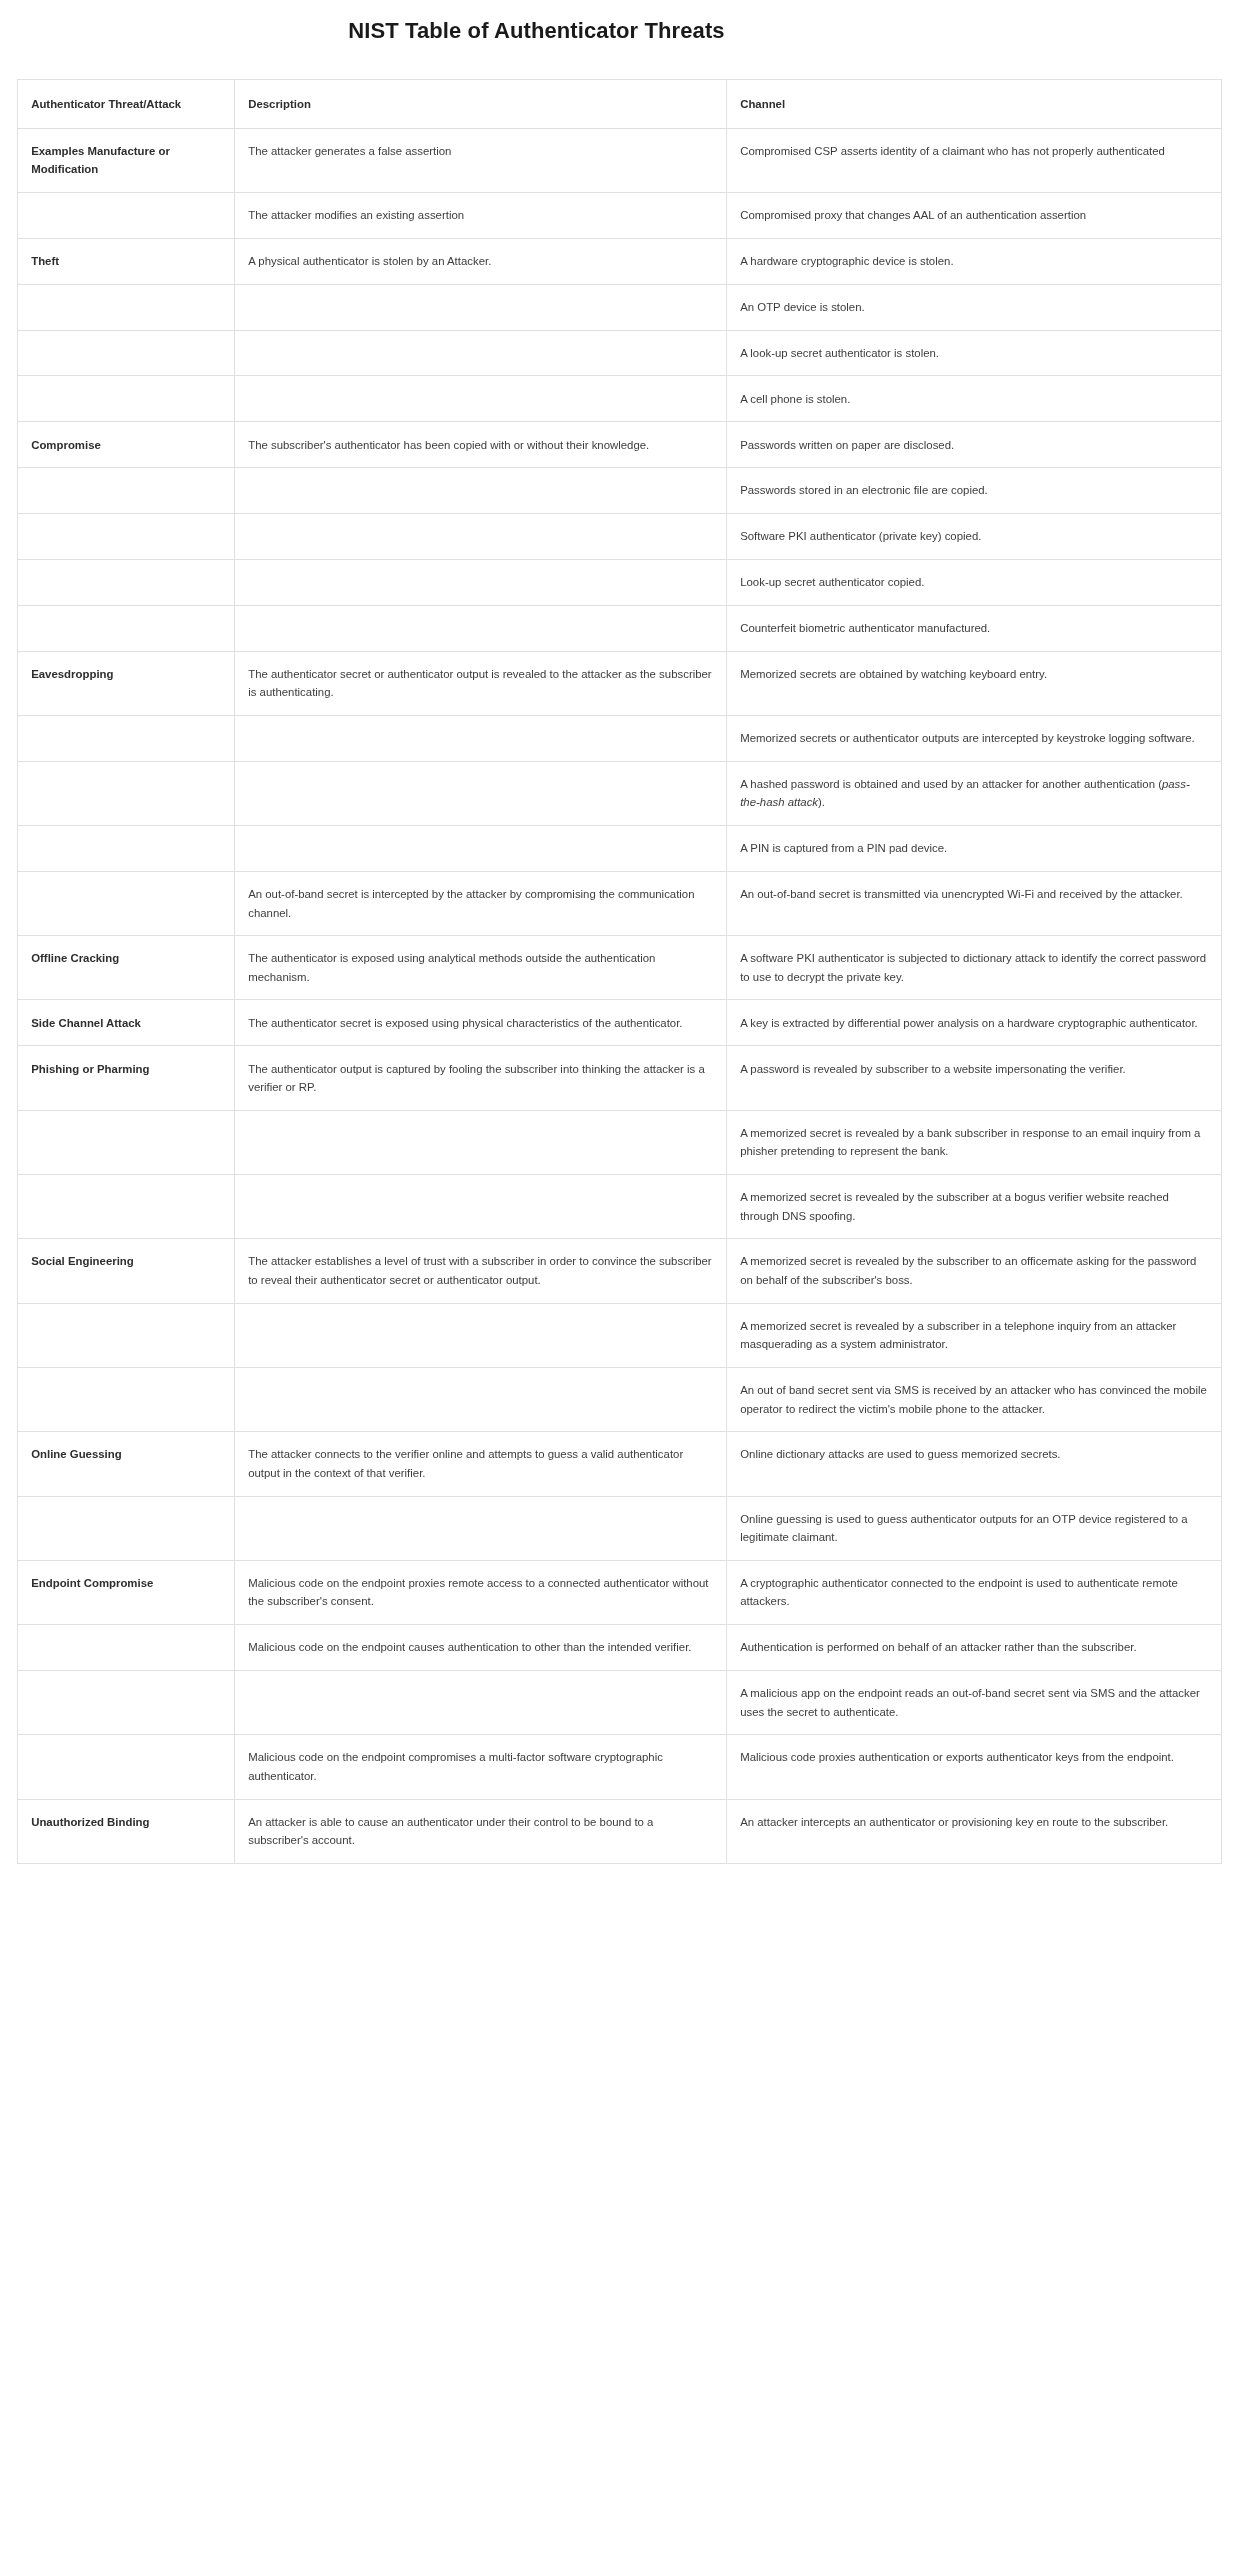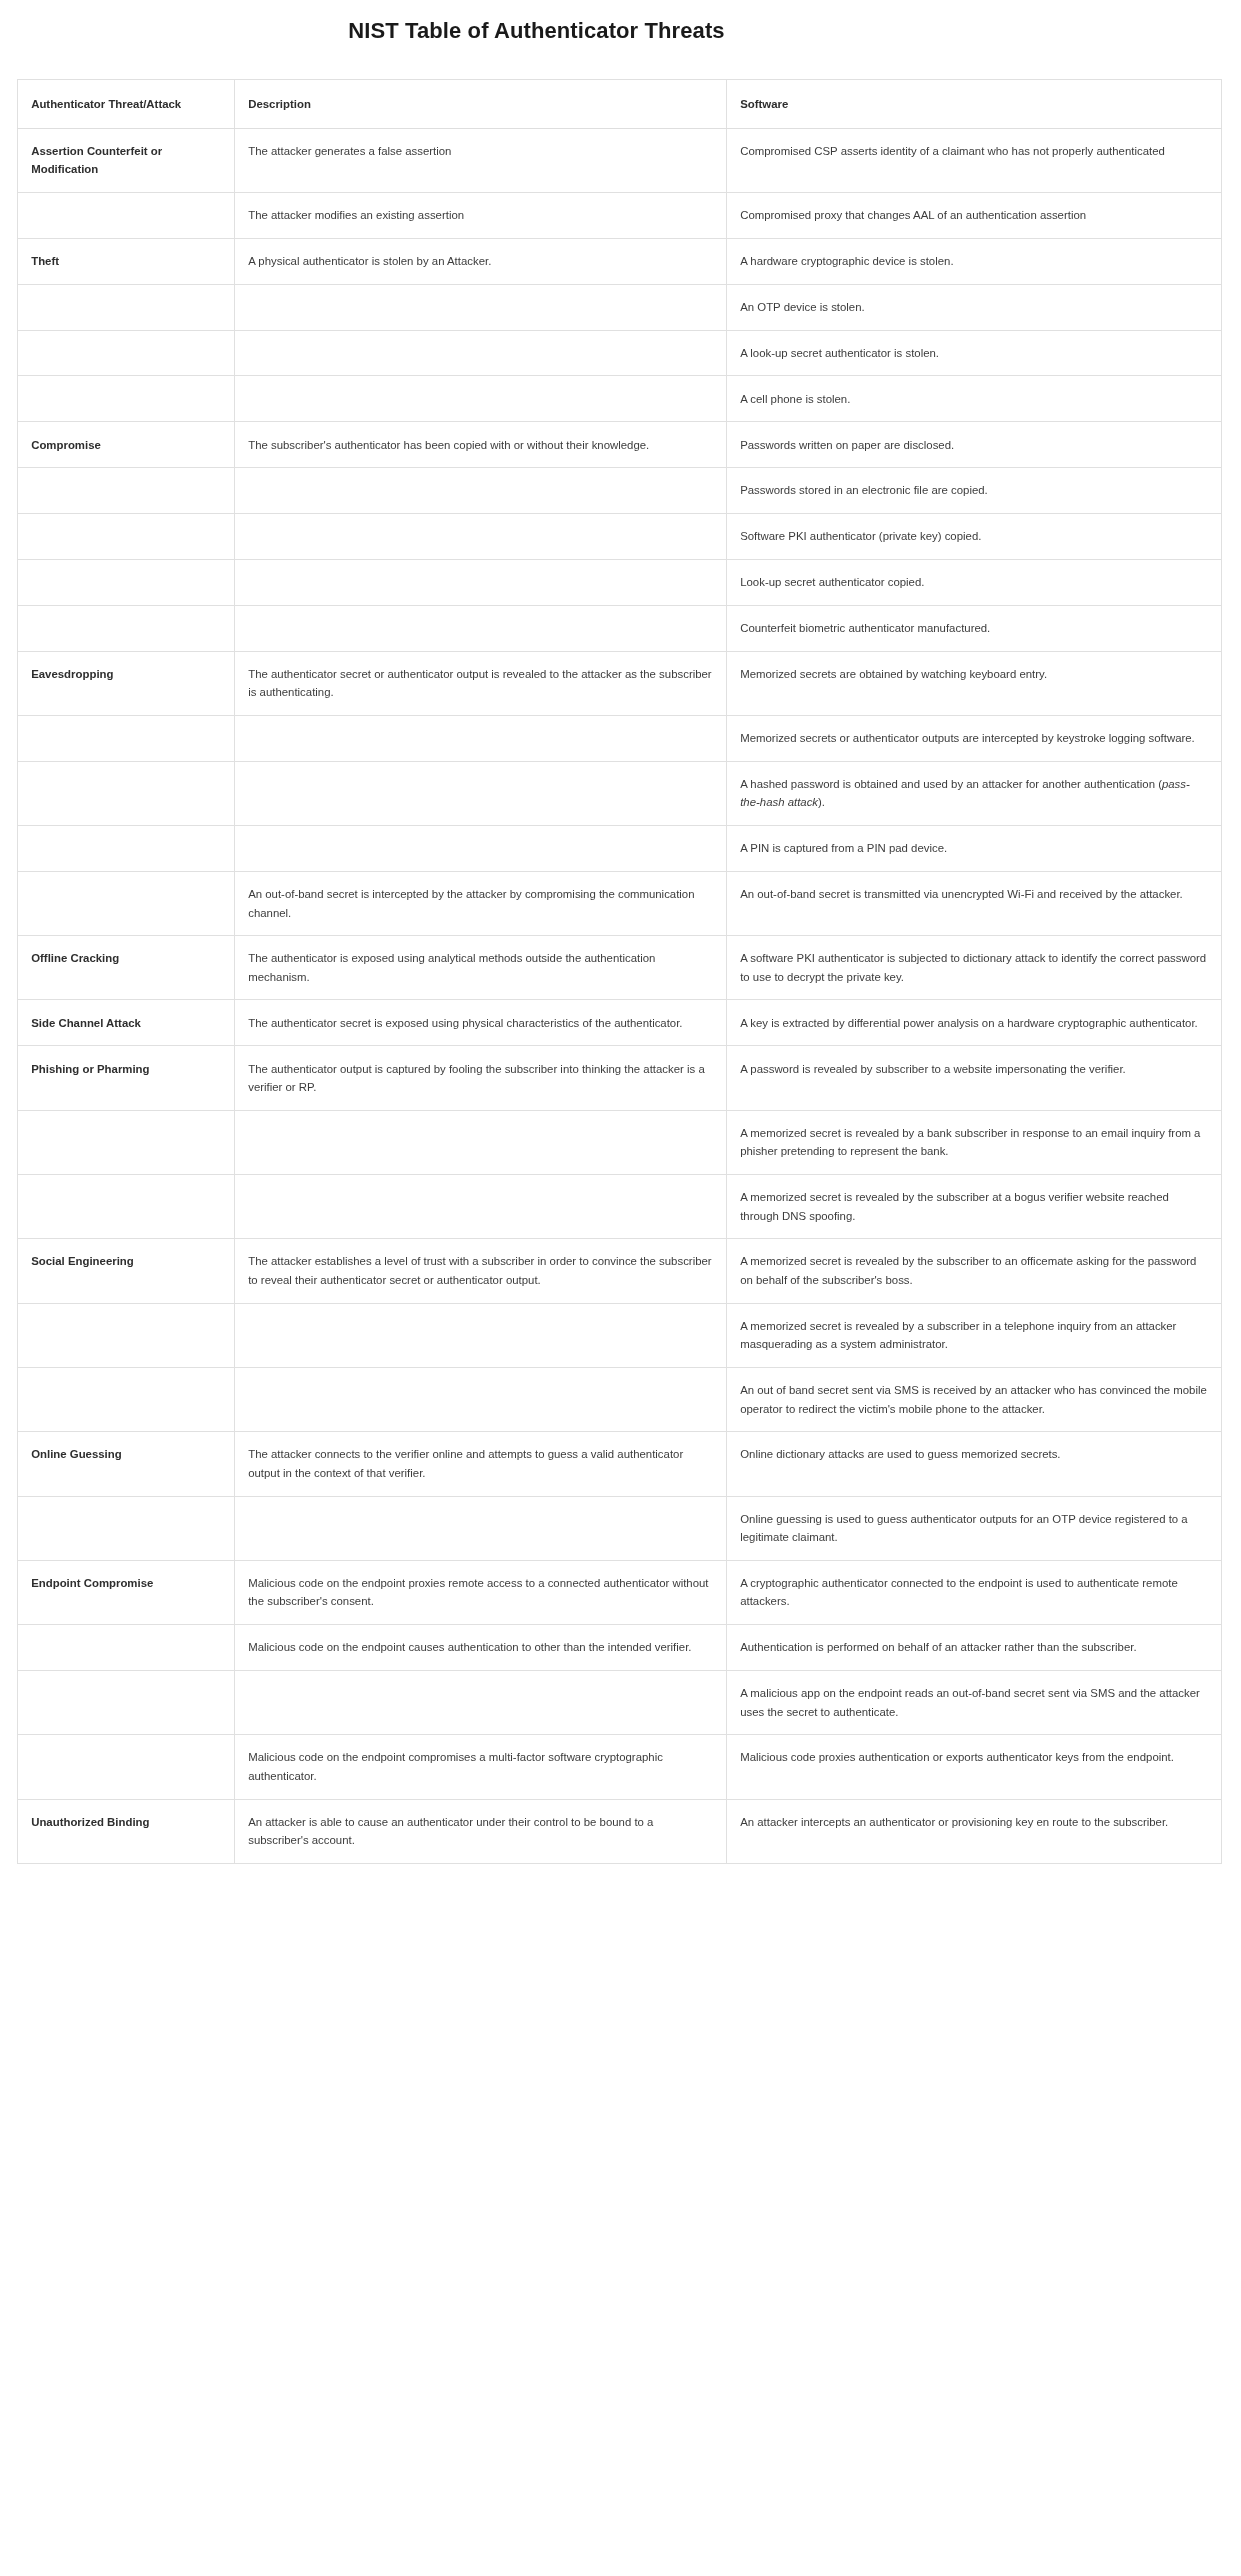--- a/index.html
+++ b/index.html
@@ -97,26 +97,26 @@
     <table class="threats">
       <colgroup>
         <col class="c1">
         <col class="c2">
         <col class="c3">
       </colgroup>
       <thead>
         <tr>
           <th>Authenticator Threat/Attack</th>
           <th>Description</th>
-          <th>Software</th>
+          <th>Channel</th>
         </tr>
       </thead>
       <tbody id="threats-tbody">
           <tr class="grouprow">
-            <td class="threat">Assertion Counterfeit or Modification</td>
+            <td class="threat">Examples Manufacture or Modification</td>
             <td class="">The attacker generates a false assertion</td>
             <td class="">Compromised CSP asserts identity of a claimant who has not properly authenticated</td>
           </tr>
           <tr>
             <td class="threat empty"></td>
             <td class="">The attacker modifies an existing assertion</td>
             <td class="">Compromised proxy that changes AAL of an authentication assertion</td>
           </tr>
           <tr class="grouprow">
             <td class="threat">Theft</td>

